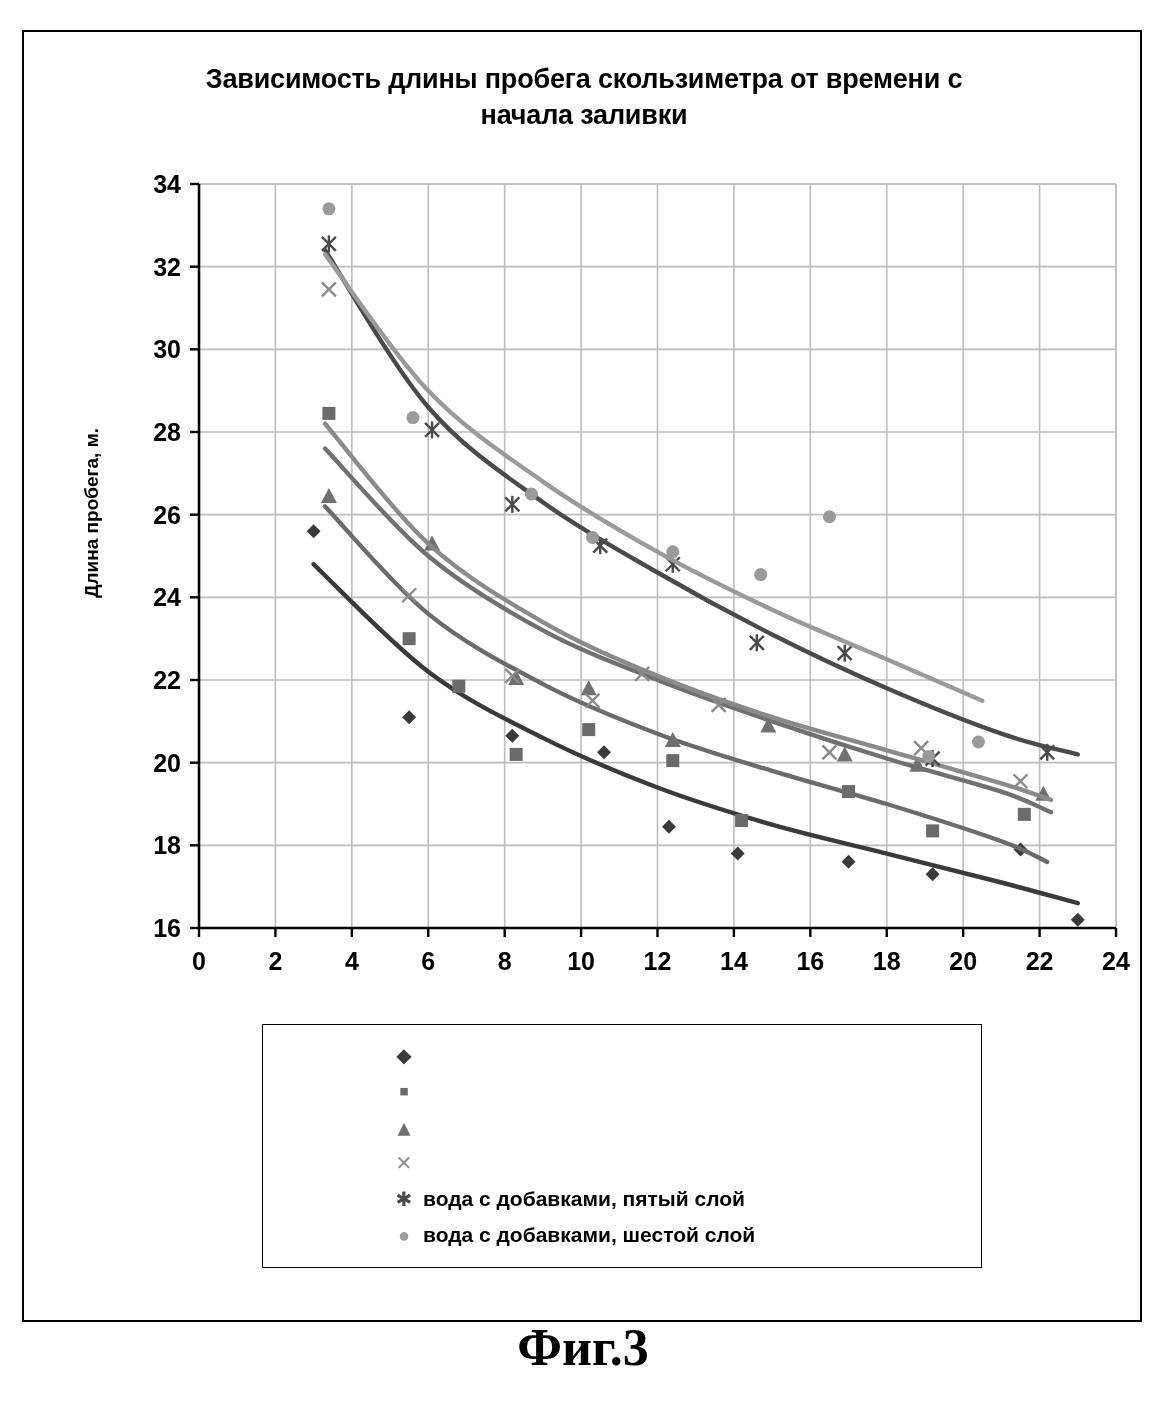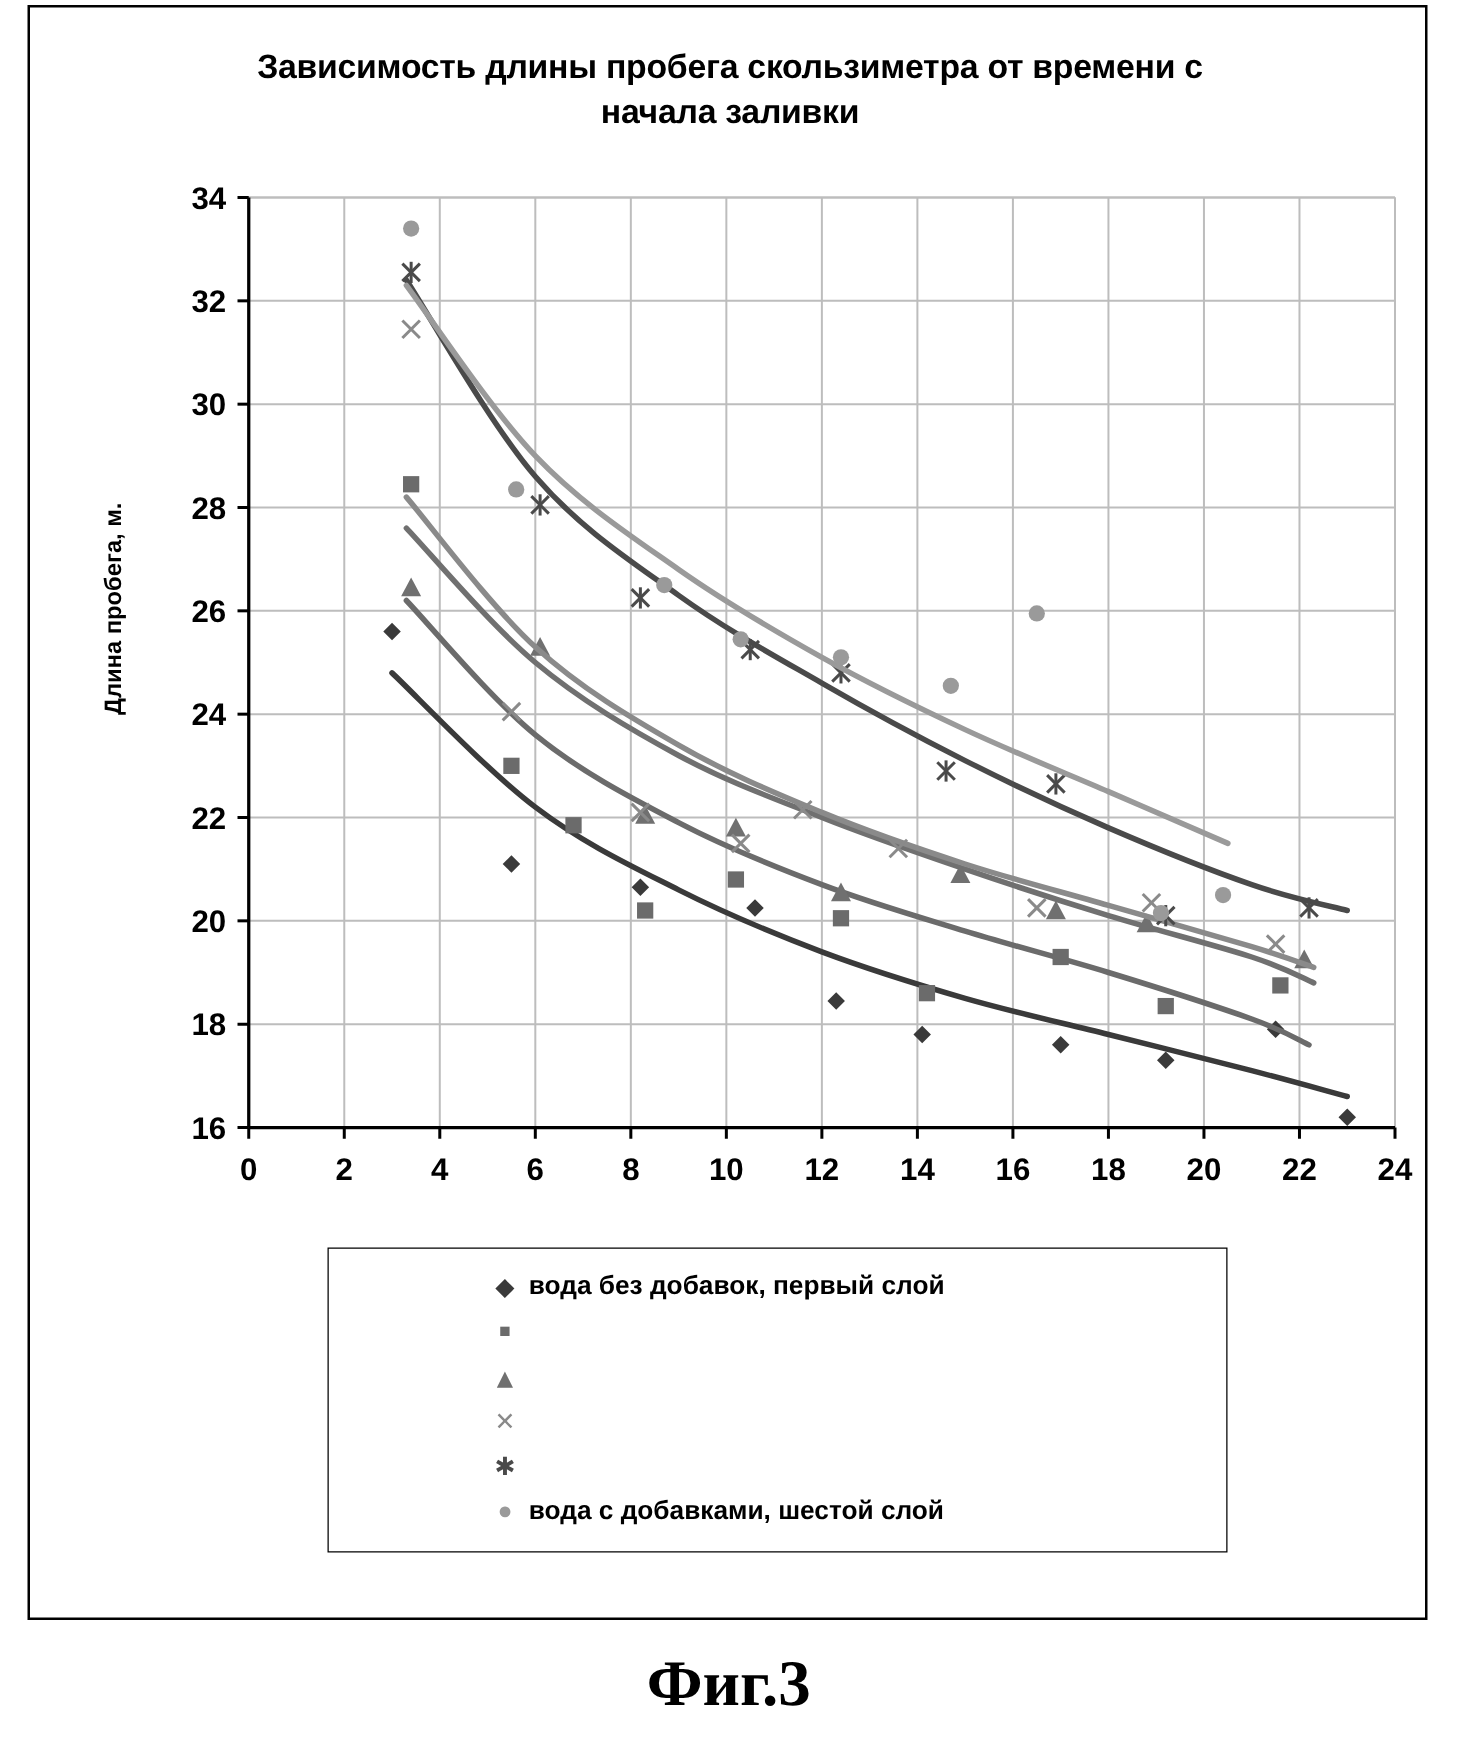--- a/index.html
+++ b/index.html
@@ -12,21 +12,21 @@
     height: 1402px;
     font-family: "Liberation Sans", sans-serif;
     color: #000000;
     position: relative;
     overflow: hidden;
   }
 
   .page-frame {
     position: absolute;
     left: 22px;
-    top: 4px;
+    top: 30px;
     width: 1120px;
     height: 1292px;
     border: 2px solid #000000;
     background: #ffffff;
     box-sizing: border-box;
   }
 
   .chart-title {
     position: absolute;
     left: 140px;
@@ -351,33 +351,33 @@
           <text x="157" y="161" text-anchor="end" class="tick-label">34</text>
         </g>
     </svg>
 
     <div class="y-axis-title">Длина пробега, м.</div>
   </div>
 
   <div class="legend-box" id="legend-box">
       <div class="legend-row">
         <span class="legend-mark" style="color: rgb(58, 58, 58); font-size: 20px;">◆</span>
-        <span class="legend-label">вода без добавок, первый слой</span>
       </div>
       <div class="legend-row">
         <span class="legend-mark" style="color: rgb(107, 107, 107); font-size: 30px;">▪</span>
       </div>
       <div class="legend-row">
         <span class="legend-mark" style="color: rgb(112, 112, 112); font-size: 26px;">▴</span>
       </div>
       <div class="legend-row">
         <span class="legend-mark" style="color: rgb(138, 138, 138); font-size: 20px;">✕</span>
       </div>
       <div class="legend-row">
         <span class="legend-mark" style="color: rgb(74, 74, 74); font-size: 20px;">✱</span>
+        <span class="legend-label">вода с добавками, пятый слой</span>
       </div>
       <div class="legend-row">
         <span class="legend-mark" style="color: rgb(154, 154, 154); font-size: 20px;">●</span>
         <span class="legend-label">вода с добавками, шестой слой</span>
       </div>
     </div>
 </div>
 
 <div class="fig-caption">Фиг.3</div>
 

